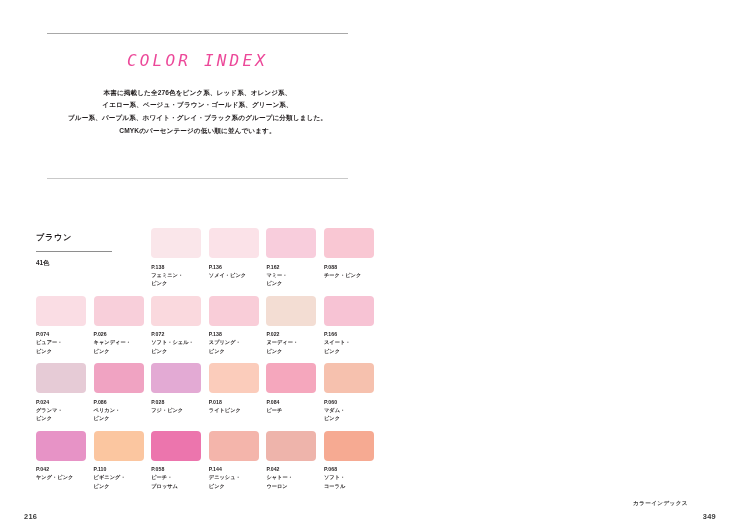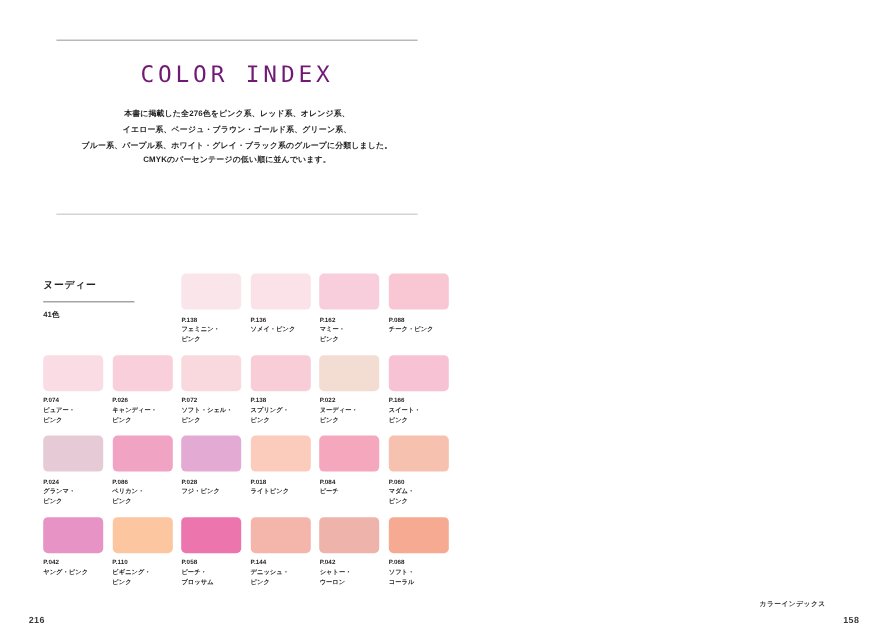--- a/index.html
+++ b/index.html
@@ -41,26 +41,27 @@
   
   .title-block {
     position: absolute;
     top: 52px;
     left: 47px;
     right: 22px;
     text-align: center;
   }
   .index-title {
     font-family: "DejaVu Sans Mono", "Liberation Mono", monospace;
-    font-size: 19px;
+    font-size: 16px;
     letter-spacing: 3.2px;
     font-weight: 400;
-    color: #701a75;
+    color: #ec4899;
     margin: 0 0 17px 0;
     line-height: 1.1;
+    font-style: italic;
   }
   .intro {
     font-size: 6.6px;
     line-height: 1.95;
     color: #231f20;
     letter-spacing: 0.12px;
     font-weight: 700;
   }
   .intro div { white-space: nowrap; }
 
@@ -180,21 +181,21 @@
         <div>本書に掲載した全276色をピンク系、レッド系、オレンジ系、</div>
         <div>イエロー系、ベージュ・ブラウン・ゴールド系、グリーン系、</div>
         <div>ブルー系、パープル系、ホワイト・グレイ・ブラック系のグループに分類しました。</div>
         <div>CMYKのパーセンテージの低い順に並んでいます。</div>
       </div>
     </div>
 
     <div class="mid-rule"></div>
 
     <div class="group-head gh-pink">
-      <div class="gname">ヌーディー</div>
+      <div class="gname">ブラウン</div>
       <div class="gline"></div>
       <div class="gcount">41色</div>
     </div>
 
     <div class="grid grid-pink-left" id="grid-pink-left">
         <div class="cell empty"></div>
         <div class="cell empty"></div>
         <div class="cell">
           <div class="chip" style="background: rgb(250, 230, 234);"></div>
           <div class="meta">
@@ -366,17 +367,17 @@
           </div>
         </div>
       </div>
 
     <div class="folio folio-left">216</div>
   </div>
 
   <div class="page page-right">
 
     <div class="running-head">カラーインデックス</div>
-    <div class="folio folio-right">158</div>
+    <div class="folio folio-right">349</div>
   </div>
 
   <div class="gutter-shadow"></div>
 </div>
 
 </body></html>

